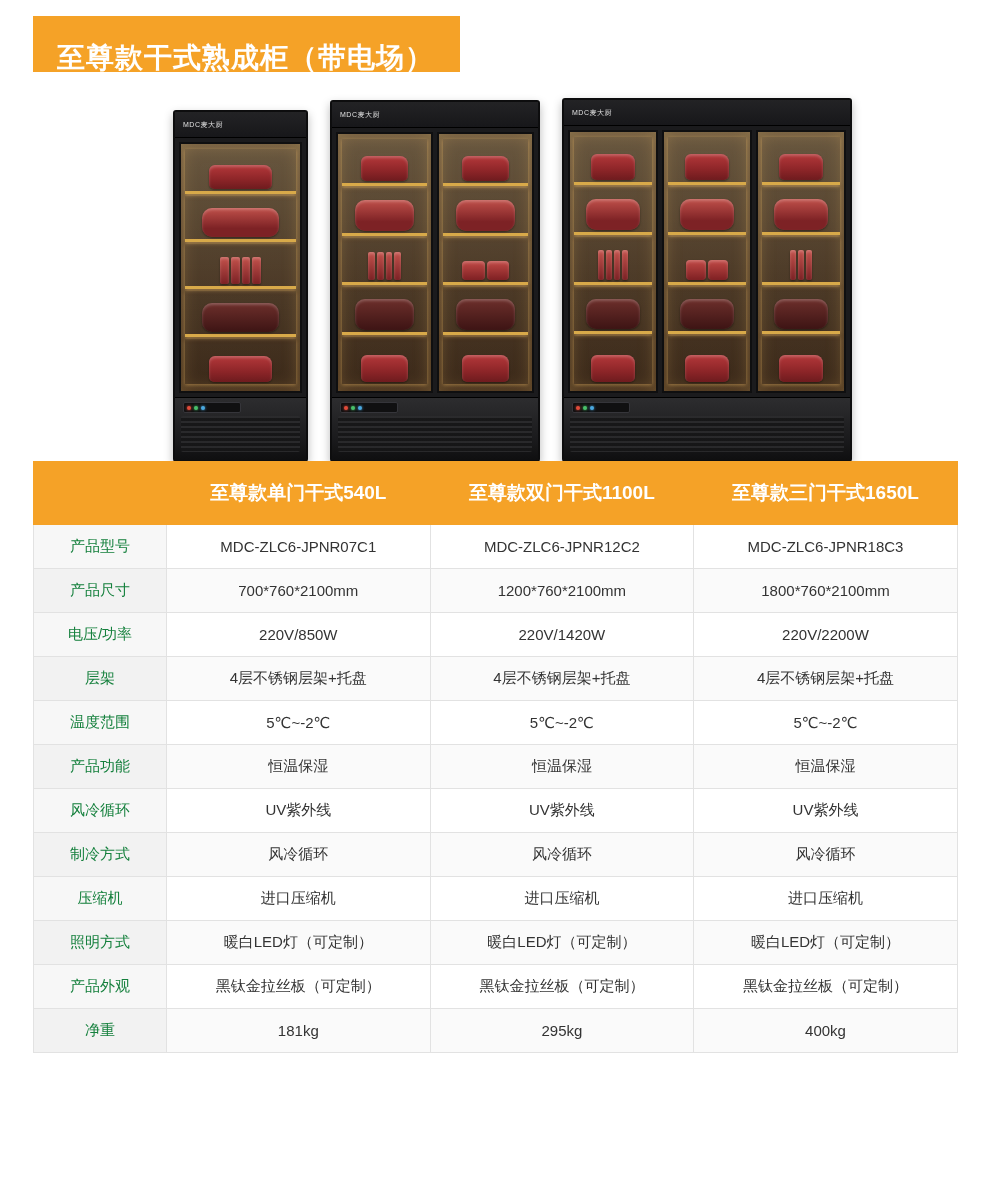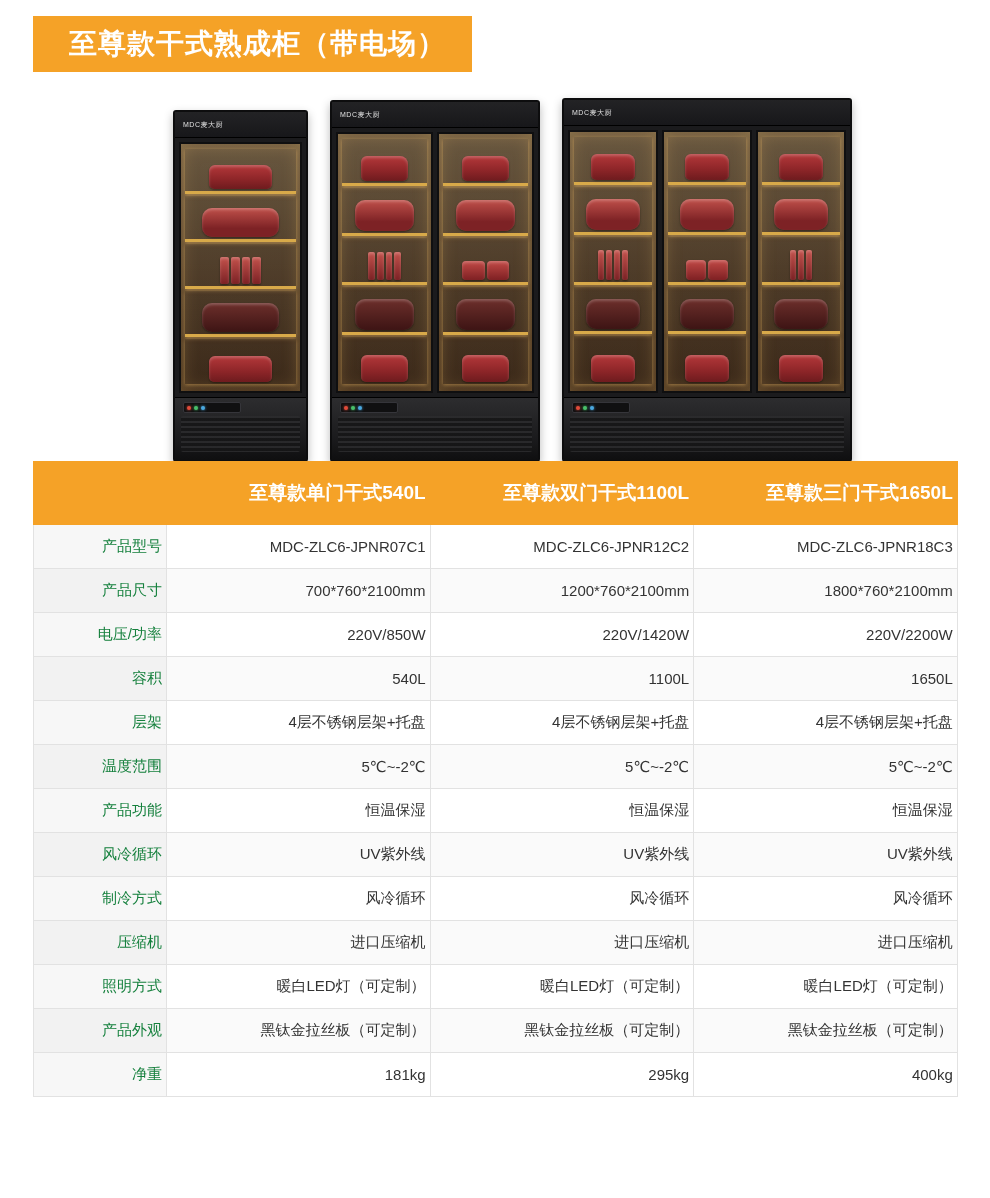--- a/index.html
+++ b/index.html
@@ -23,22 +23,22 @@
   }
 
   
   .title-banner {
     position: absolute;
     left: 33px;
     top: 16px;
     height: 56px;
     background: #F5A227;
     display: flex;
-    align-items: center;
-    padding: 0 26px 0 36px;
+    align-items: flex-end;
+    padding: 0 26px 0 24px;
     box-sizing: border-box;
   }
   .title-banner .title-text {
     color: #ffffff;
     font-size: 28px;
     font-weight: bold;
     letter-spacing: 1px;
     white-space: nowrap;
     line-height: 1;
   }
@@ -178,21 +178,21 @@
   .spec-table {
     position: absolute;
     left: 33px;
     top: 461px;
     width: 924px;
     border-collapse: collapse;
     table-layout: fixed;
   }
   .spec-table th, .spec-table td {
     border: 1px solid #e2e2e2;
-    text-align: right;
+    text-align: center;
     vertical-align: middle;
     color: #333;
     font-size: 15px;
     height: 44px;
     padding: 2px 4px;
     box-sizing: border-box;
   }
   .spec-table thead th {
     background: #F5A227;
     color: #ffffff;
@@ -428,26 +428,20 @@
         <td>1200*760*2100mm</td>
         <td>1800*760*2100mm</td>
       </tr>
       <tr>
         <td>电压/功率</td>
         <td>220V/850W</td>
         <td>220V/1420W</td>
         <td>220V/2200W</td>
       </tr>
       <tr>
-        <td>容积</td>
-        <td>540L</td>
-        <td>1100L</td>
-        <td>1650L</td>
-      </tr>
-      <tr>
         <td>层架</td>
         <td>4层不锈钢层架+托盘</td>
         <td>4层不锈钢层架+托盘</td>
         <td>4层不锈钢层架+托盘</td>
       </tr>
       <tr>
         <td>温度范围</td>
         <td>5℃~-2℃</td>
         <td>5℃~-2℃</td>
         <td>5℃~-2℃</td>

